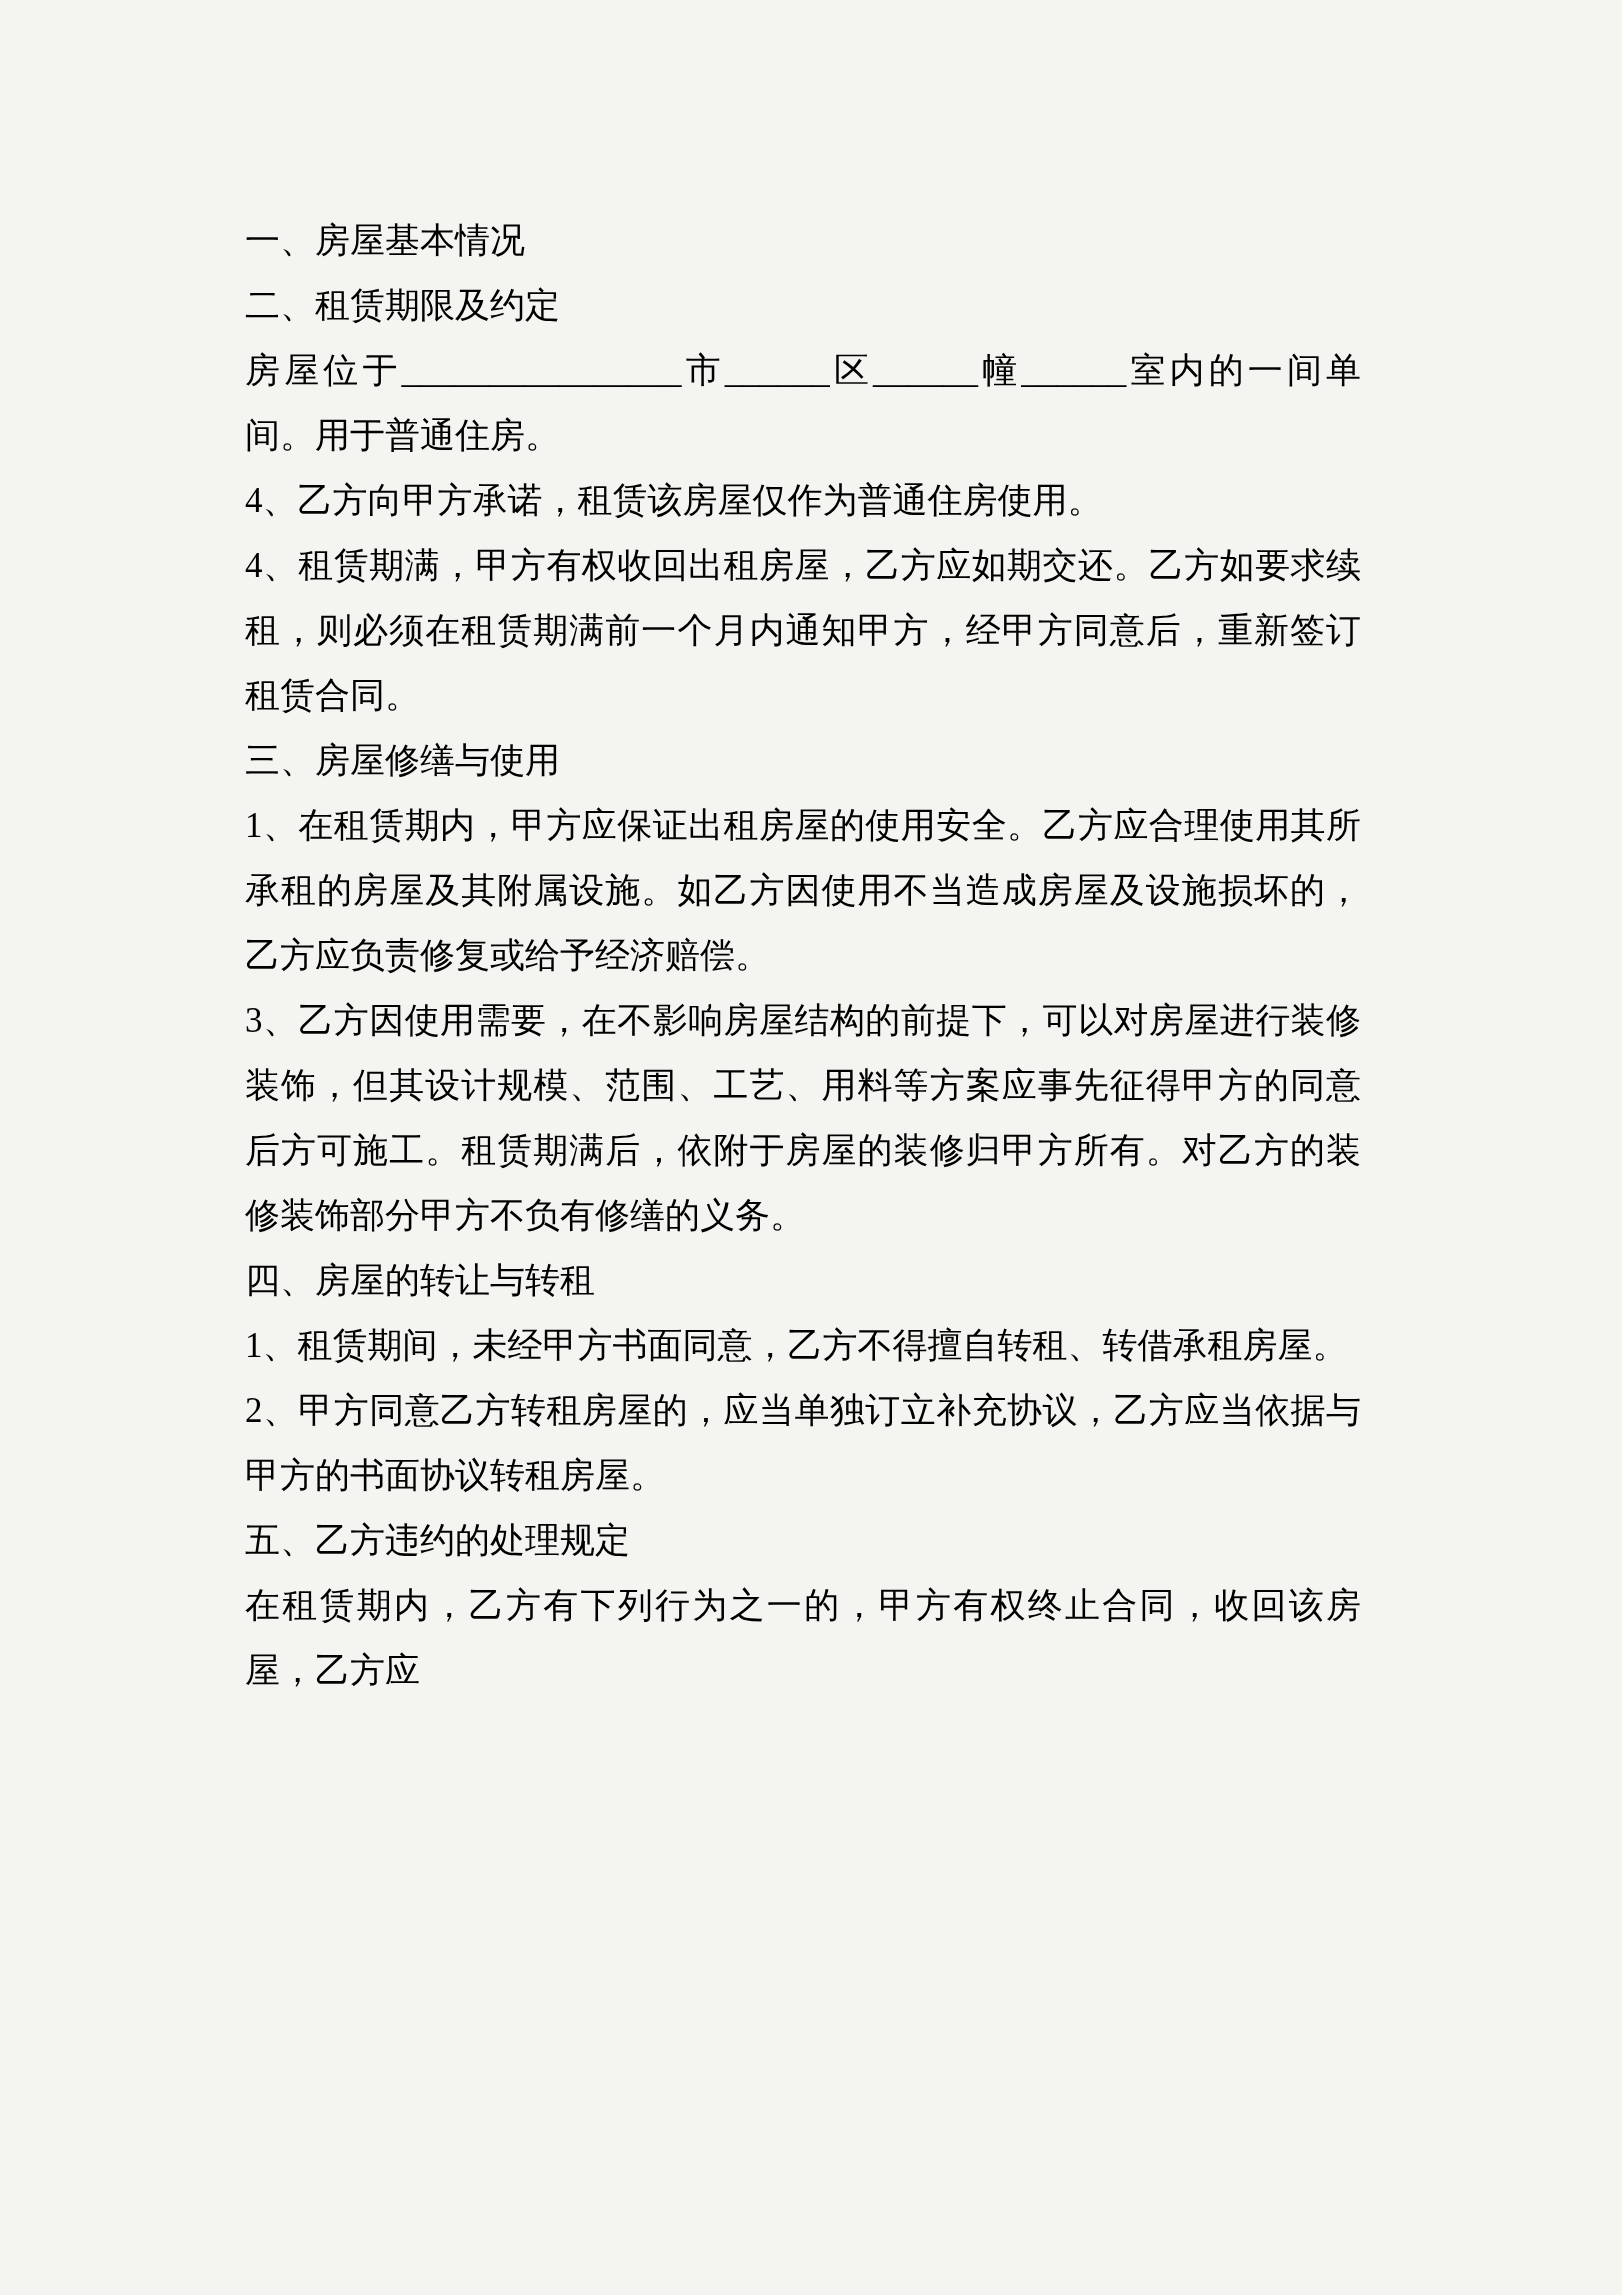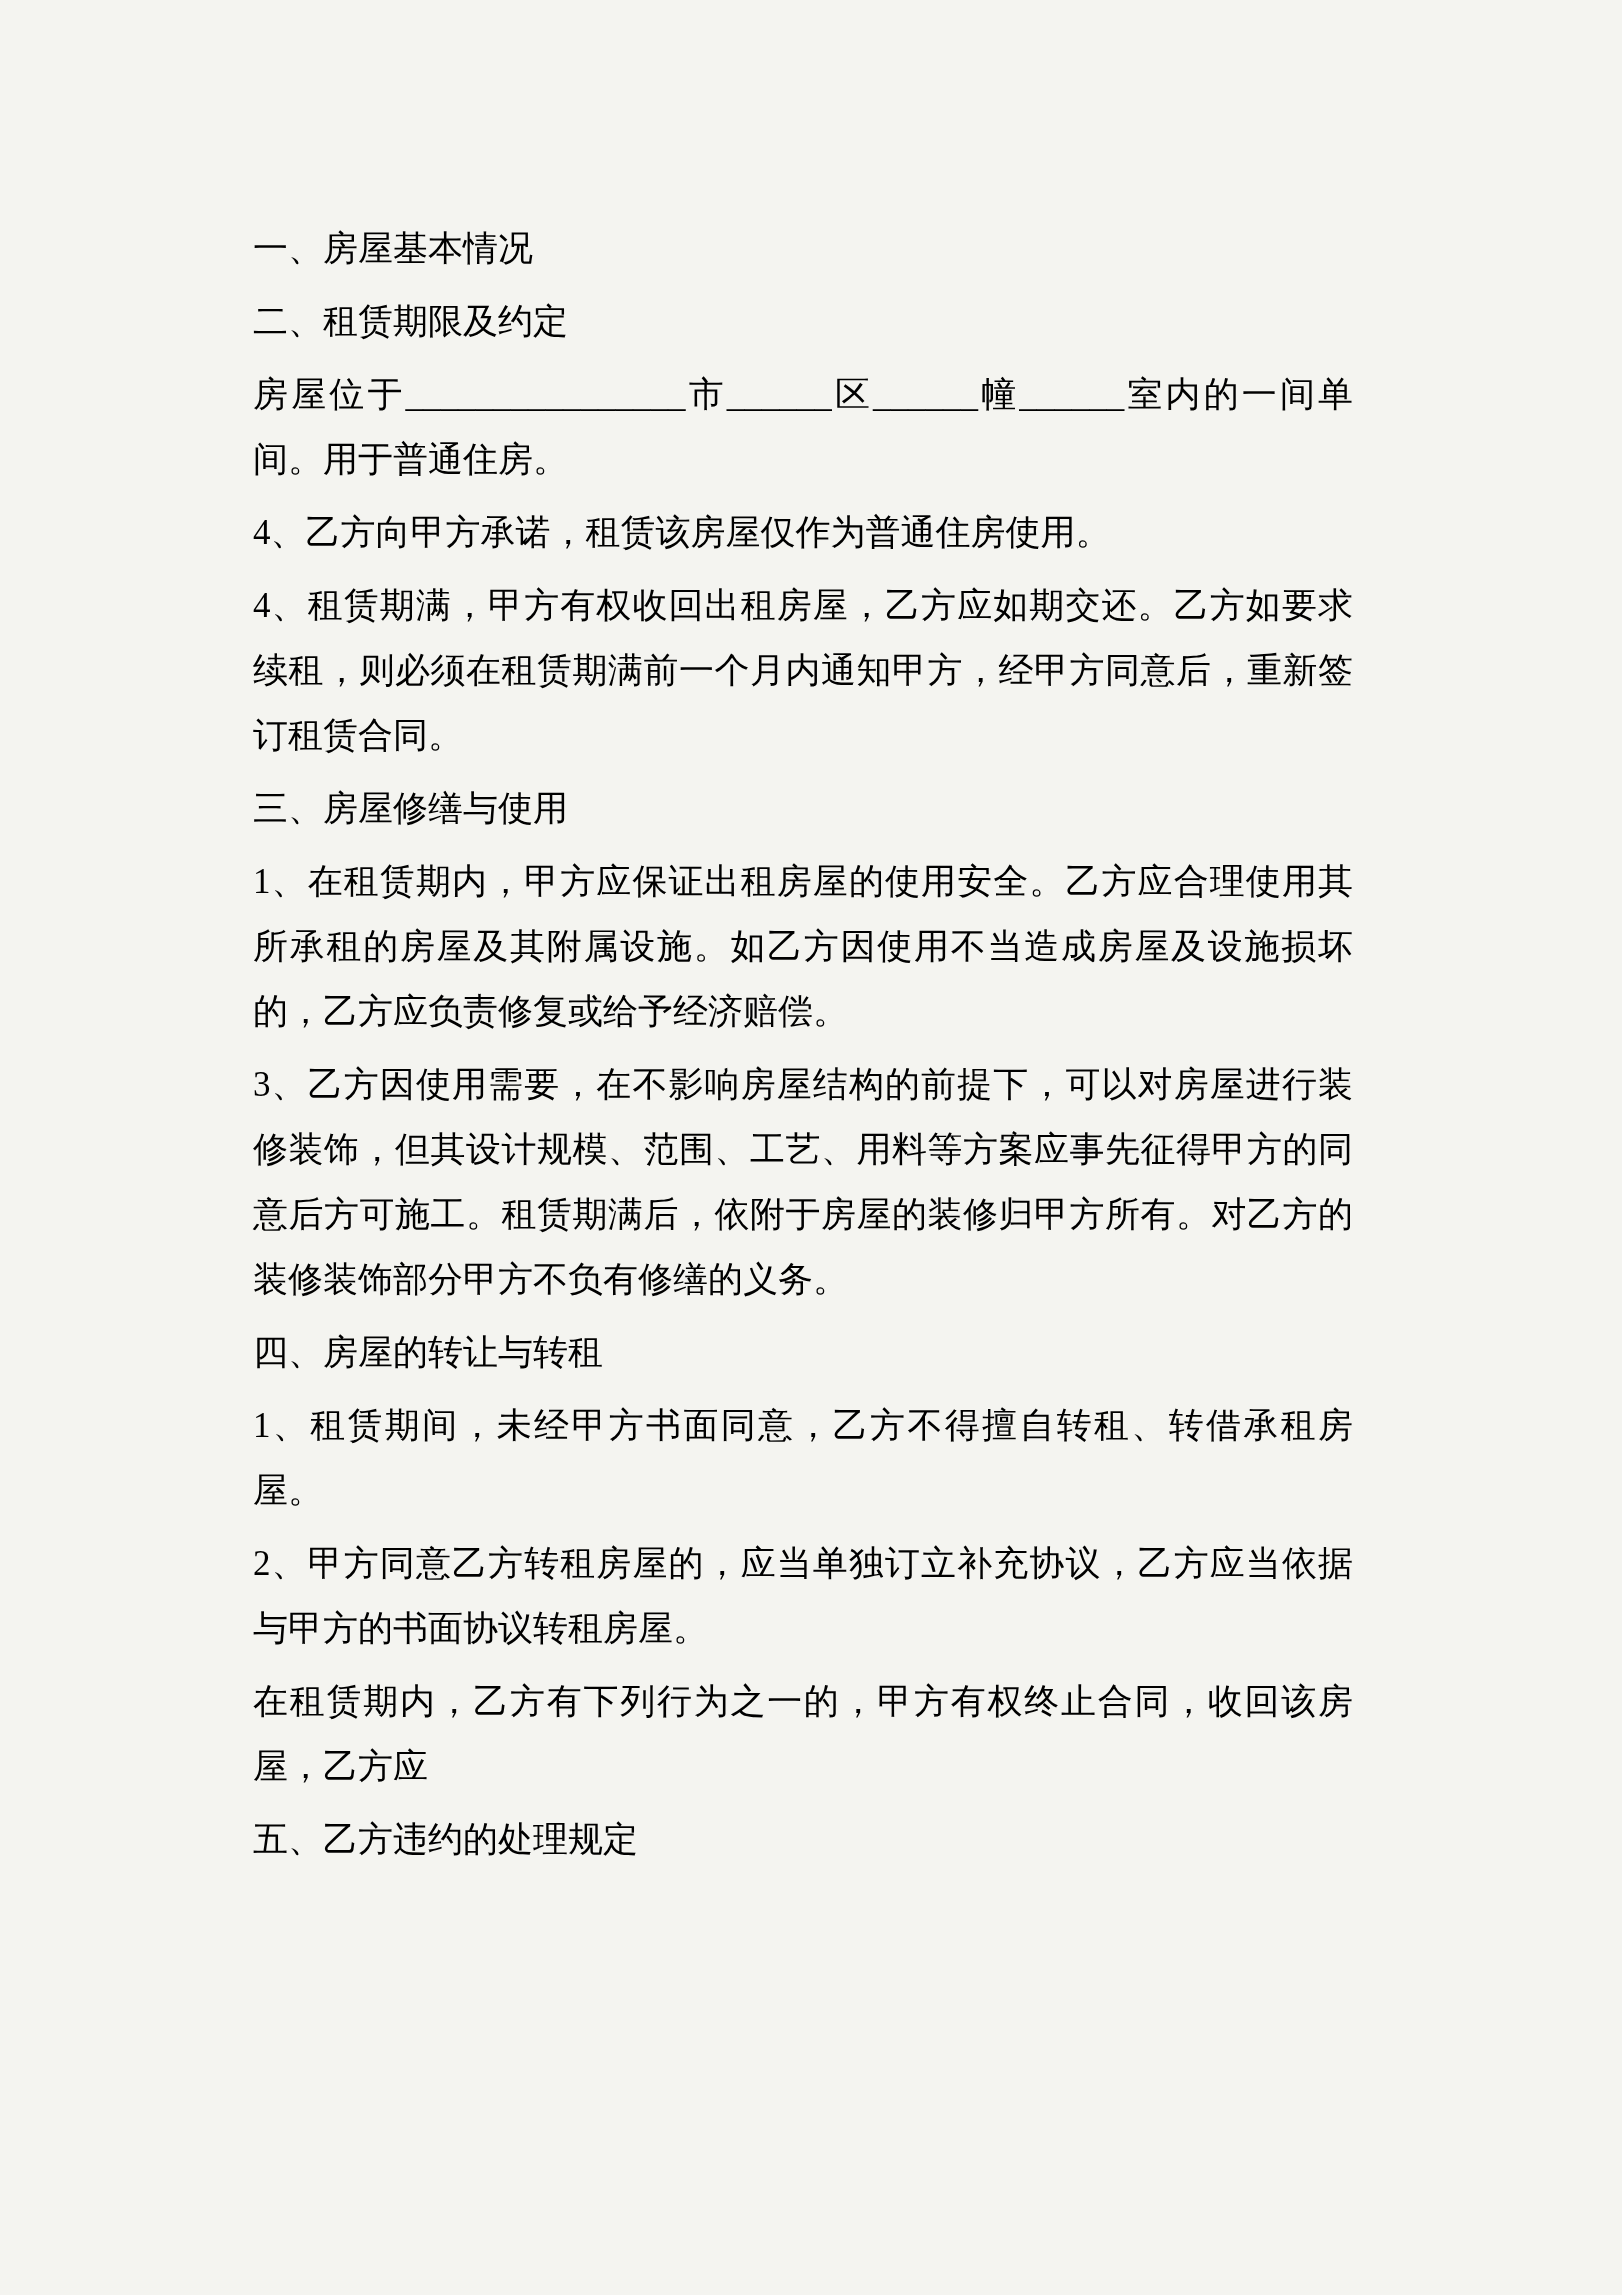--- a/index.html
+++ b/index.html
@@ -16,37 +16,37 @@
     position: absolute;
     top: 208px;
     left: 245px;
     width: 1116px;
     font-family: "Liberation Serif", "DejaVu Serif", serif;
     font-size: 35px;
     line-height: 65px;
     color: #000000;
   }
   .document p {
-    margin: 8px;
+    margin: 0;
     padding: 0;
     text-align: justify;
     word-break: break-all;
   }
 </style>
 </head>
 <body>
 
 <div class="document">
   <p>一、房屋基本情况</p>
   <p>二、租赁期限及约定</p>
   <p>房屋位于________________市______区______幢______室内的一间单间。用于普通住房。</p>
   <p>4、乙方向甲方承诺，租赁该房屋仅作为普通住房使用。</p>
   <p>4、租赁期满，甲方有权收回出租房屋，乙方应如期交还。乙方如要求续租，则必须在租赁期满前一个月内通知甲方，经甲方同意后，重新签订租赁合同。</p>
   <p>三、房屋修缮与使用</p>
   <p>1、在租赁期内，甲方应保证出租房屋的使用安全。乙方应合理使用其所承租的房屋及其附属设施。如乙方因使用不当造成房屋及设施损坏的，乙方应负责修复或给予经济赔偿。</p>
   <p>3、乙方因使用需要，在不影响房屋结构的前提下，可以对房屋进行装修装饰，但其设计规模、范围、工艺、用料等方案应事先征得甲方的同意后方可施工。租赁期满后，依附于房屋的装修归甲方所有。对乙方的装修装饰部分甲方不负有修缮的义务。</p>
   <p>四、房屋的转让与转租</p>
   <p>1、租赁期间，未经甲方书面同意，乙方不得擅自转租、转借承租房屋。</p>
   <p>2、甲方同意乙方转租房屋的，应当单独订立补充协议，乙方应当依据与甲方的书面协议转租房屋。</p>
+  <p>五、乙方违约的处理规定</p>
   <p>在租赁期内，乙方有下列行为之一的，甲方有权终止合同，收回该房屋，乙方应</p>
-  <p>五、乙方违约的处理规定</p>
 </div>
 
 
 </body></html>

